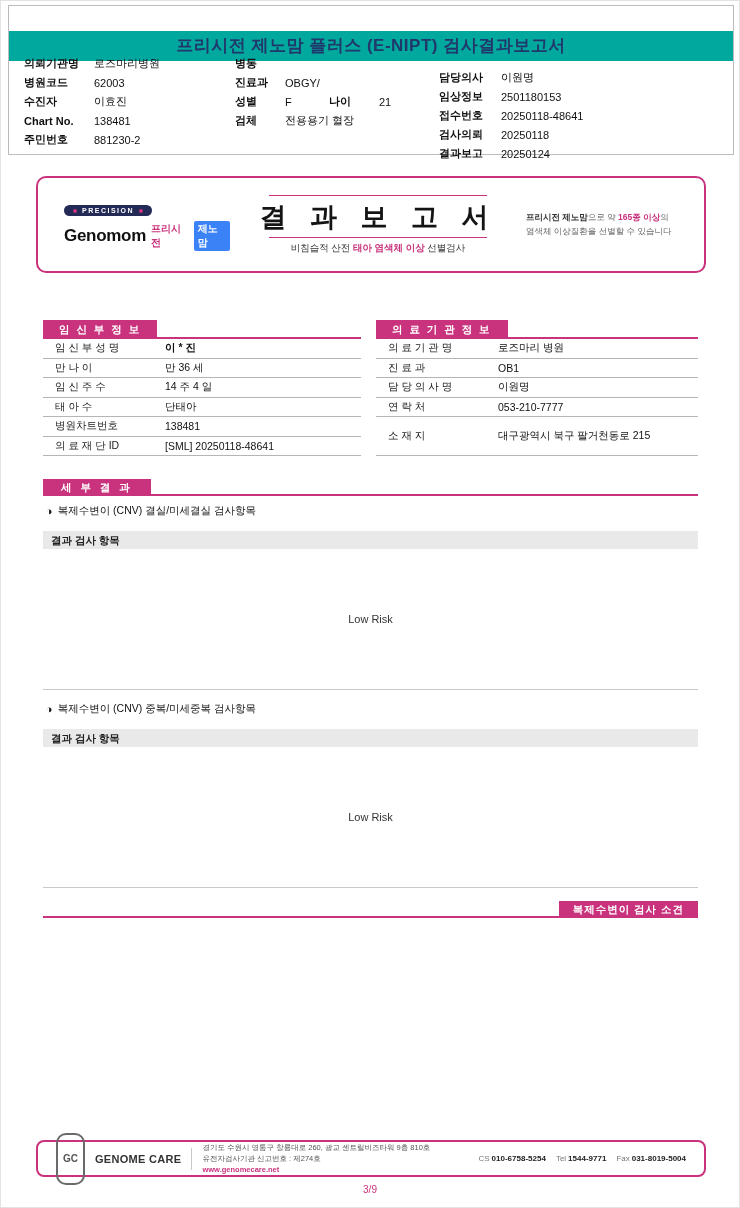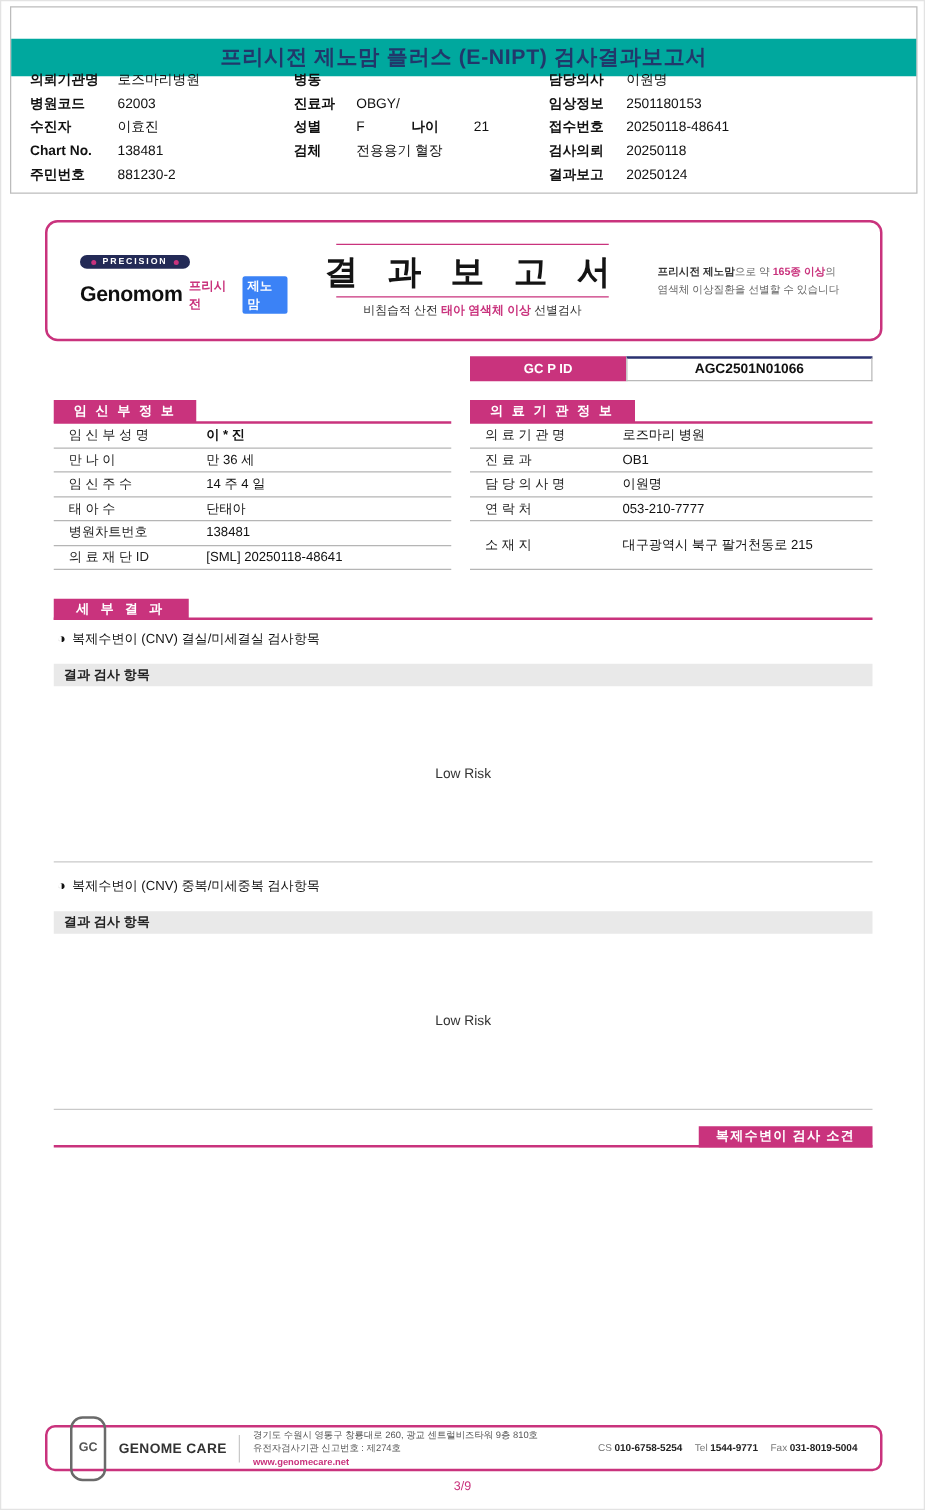--- a/index.html
+++ b/index.html
@@ -8,21 +8,21 @@
         border:1px solid #e3e3e3;box-sizing:border-box;}
 
   
   .top-panel{position:absolute;left:7px;top:4px;width:726px;height:150px;
              border:1px solid #bcbcbc;background:#fff;box-sizing:border-box;}
   .teal-bar{height:30px;background:#00a89e;color:#21386b;font-size:17px;font-weight:bold;
             text-align:center;line-height:30px;letter-spacing:.5px;margin-top:25px;}
   .info-col{position:absolute;top:48px;}
   .col1{left:15px;width:205px;}
   .col2{left:226px;width:200px;}
-  .col3{left:430px;width:285px;}
+  .col3{left:430px;width:285px;margin-top:14px;}
   .irow{display:flex;height:19px;align-items:center;font-size:11px;color:#111;}
   .ilabel{font-weight:bold;flex:0 0 auto;}
   .col1 .ilabel{width:70px;}
   .col2 .ilabel{width:50px;}
   .col3 .ilabel{width:62px;}
   .ival{flex:1;}
   .w44{flex:0 0 44px;}
   .w34{width:34px;}
 
   
@@ -205,24 +205,20 @@
       <div class="subtitle">
         <span>비침습적 산전 </span><span class="hl">태아 염색체 이상</span><span> 선별검사</span>
       </div>
     </div>
     <div class="tagline">
       <span class="b">프리시전 제노맘</span><span>으로 약 </span><span class="hl">165종 이상</span><span>의</span><br>
       <span>염색체 이상질환을 선별할 수 있습니다</span>
     </div>
   </div>
 
-  <div class="gcp-row">
-    <div class="gcp-label">GC P ID</div>
-    <div class="gcp-value">AGC2501N01066</div>
-  </div>
 
   <div class="info-table t-left">
     <div class="t-head">
       <span class="t-head-box">임 신 부 정 보</span>
     </div>
     <div class="t-row">
       <span class="tl">임 신 부 성 명</span>
       <span class="tv bold">이 * 진</span>
     </div>
     <div class="t-row">

